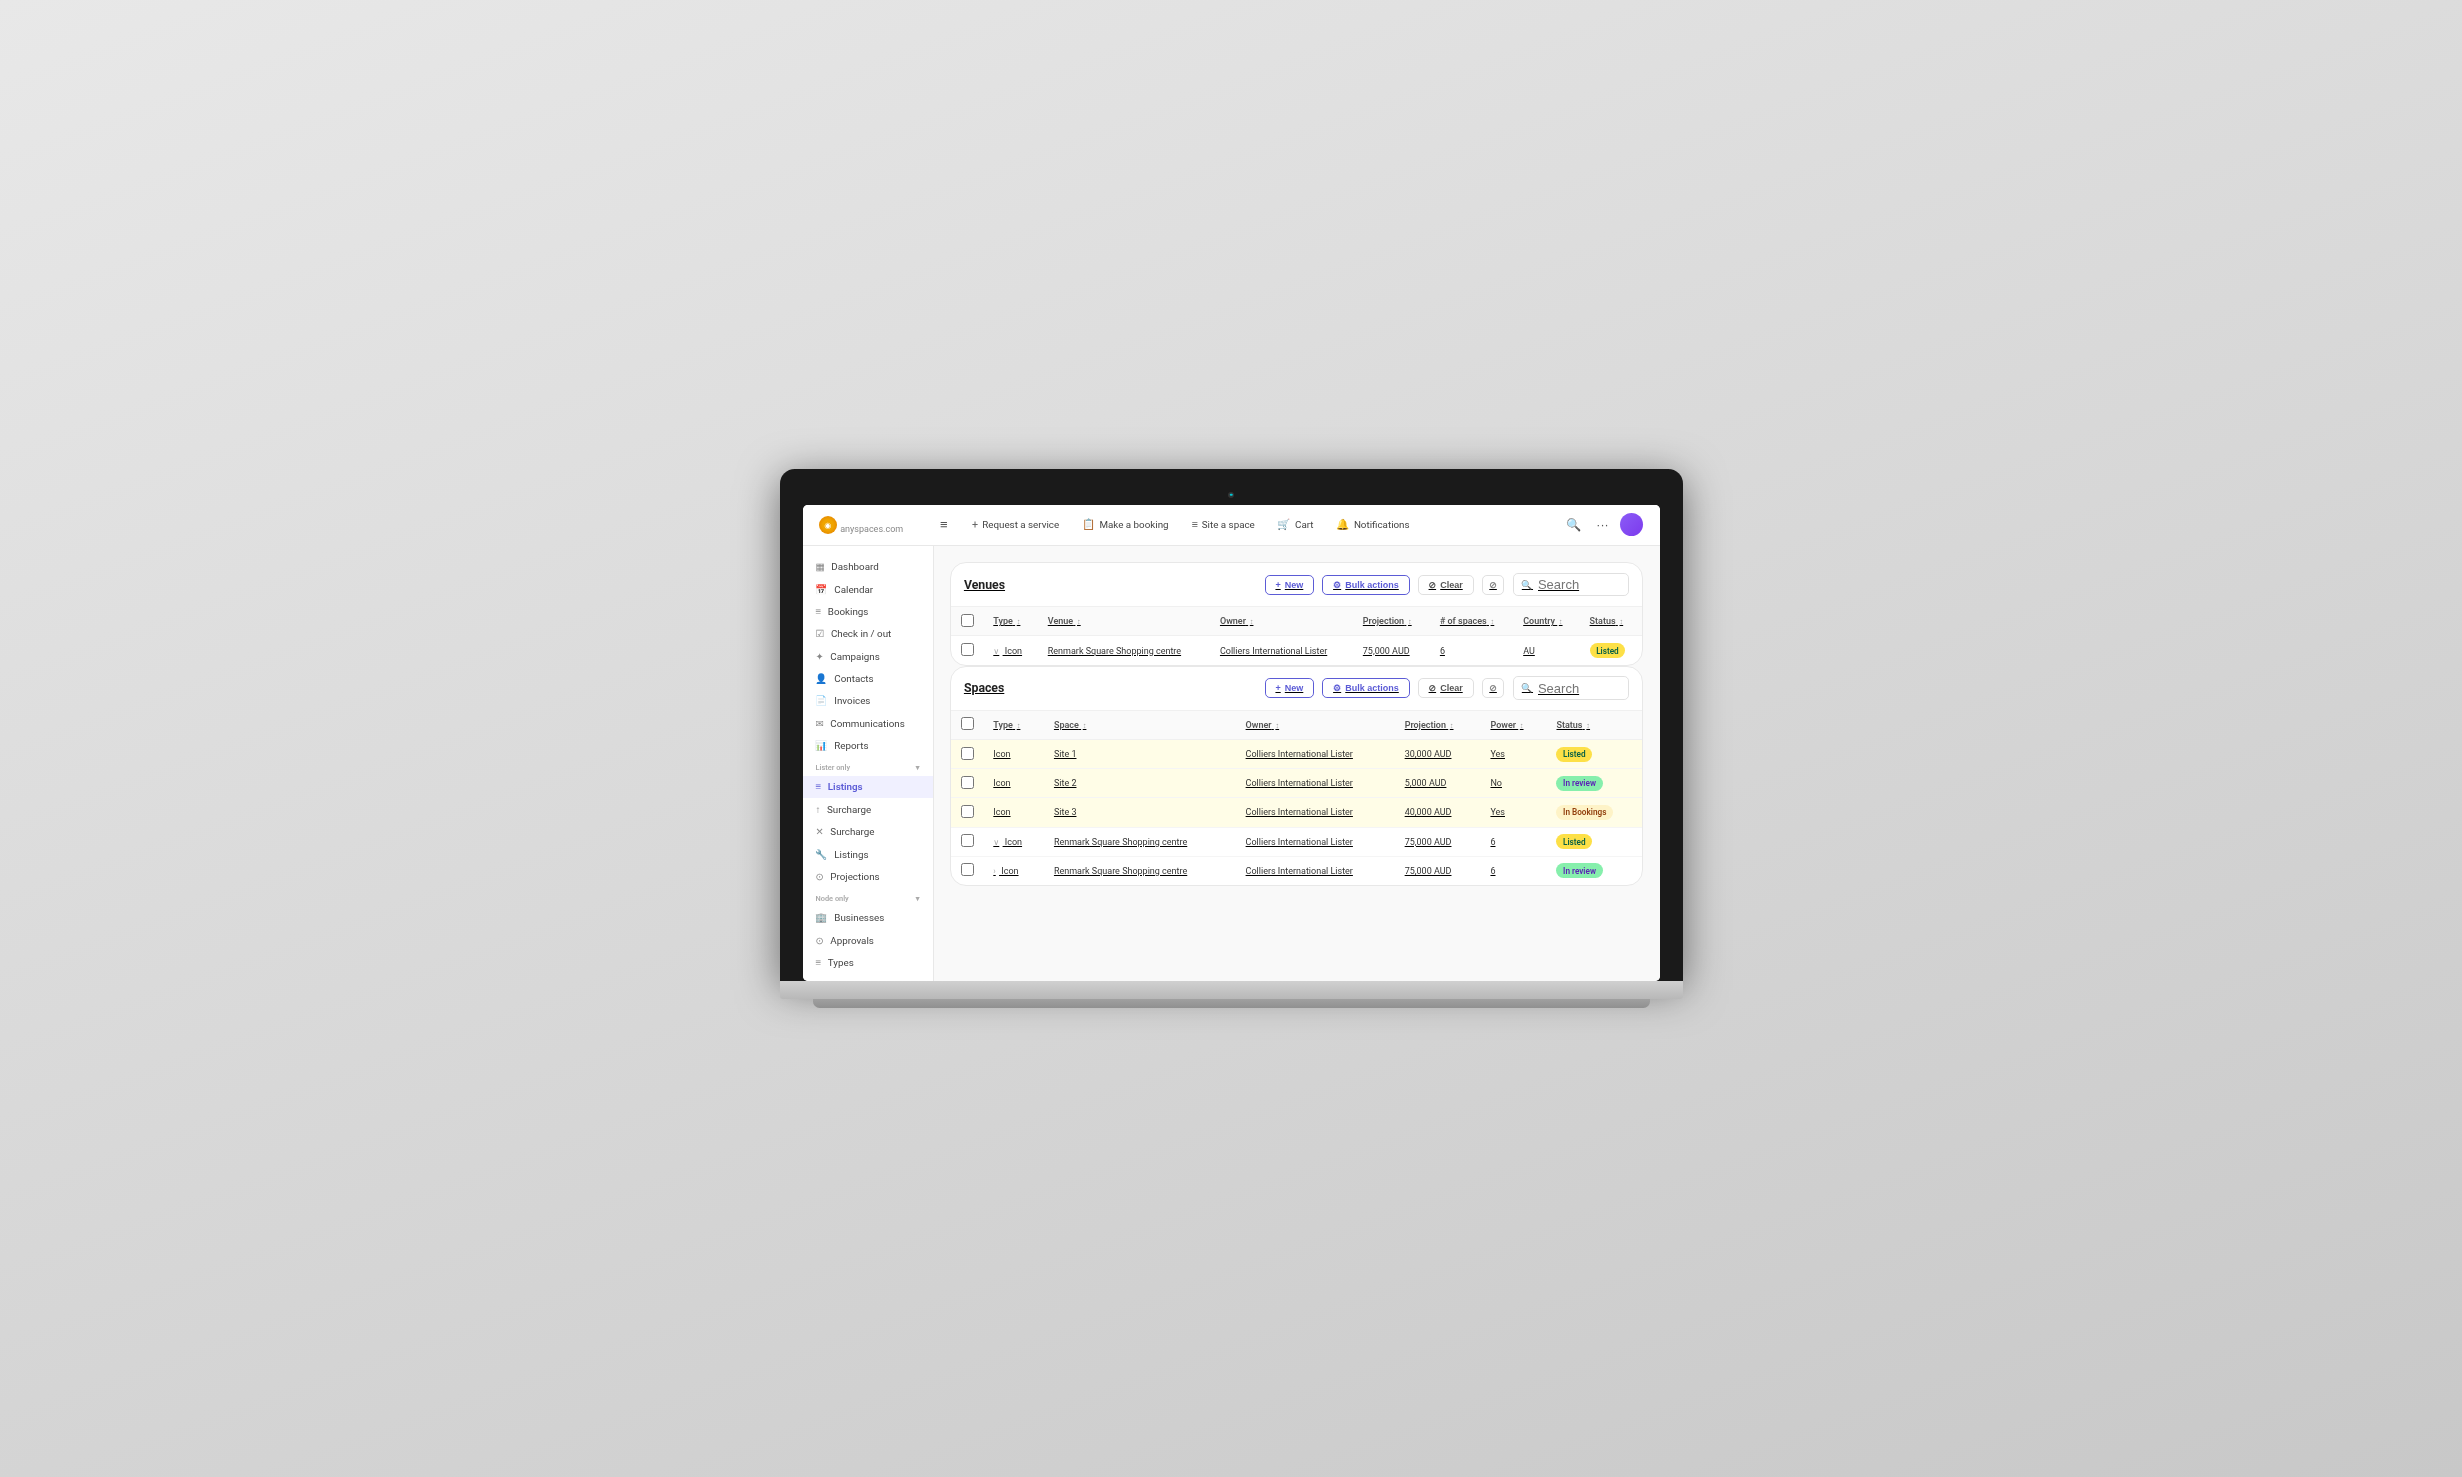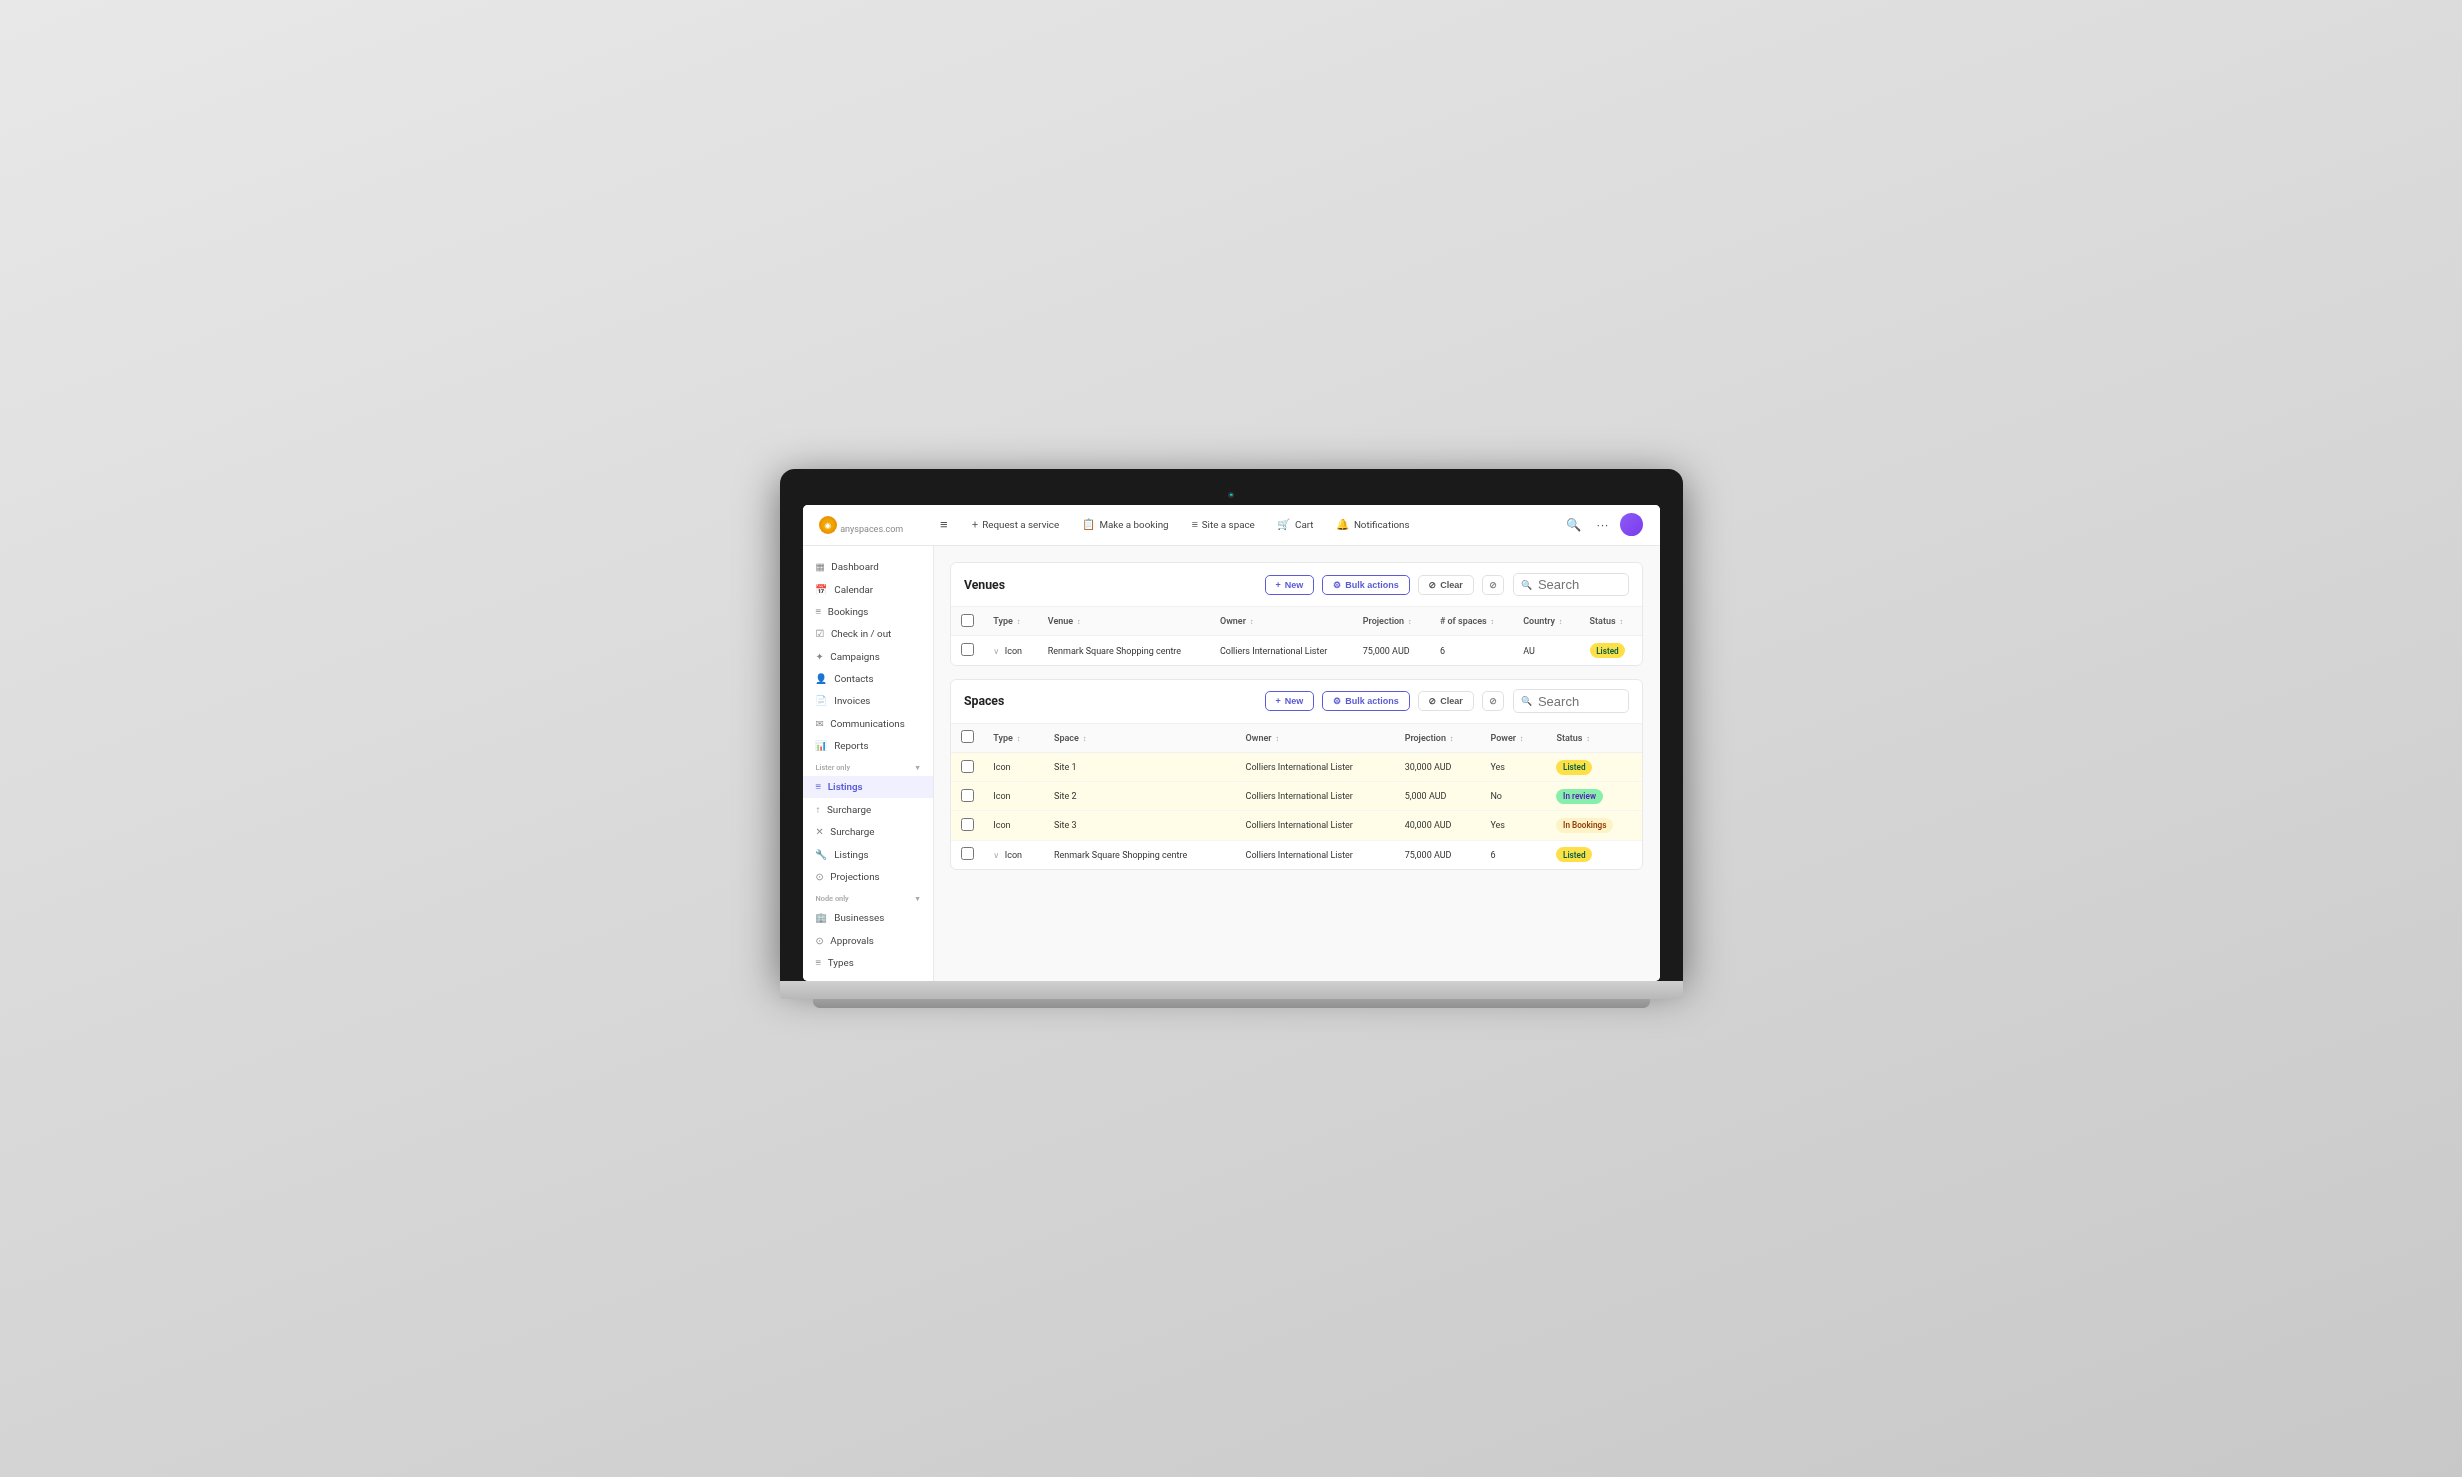--- a/index.html
+++ b/index.html
@@ -189,24 +189,24 @@
     .main-content {
       flex: 1;
       overflow-y: auto;
       background: #f9f9f9;
       padding: 16.4px;
     }
 
     
     .section {
       background: #fff;
-      border-radius: 6px;
-      margin-bottom: 13px;
+      border-radius: 16px;
       overflow: hidden;
       border: 0.8px solid #e8e8e8;
+      text-decoration: underline;
     }
 
     
     .section-header {
       display: flex;
       align-items: center;
       padding: 9.8px 13px;
       border-bottom: 0.8px solid #f0f0f0;
       gap: 8.2px;
     }
@@ -628,20 +628,34 @@
       Icon
     </td>
     <td>Renmark Square Shopping centre</td>
     <td>Colliers International Lister</td>
     <td>75,000 AUD</td>
     <td>6</td>
     <td>
       <span class="badge badge-listed">Listed</span>
     </td>
   </tr>
+                    <tr>
+    <td class="checkbox-cell"><input type="checkbox" style=""></td>
+    <td>
+      <span class="row-expander">›</span>
+      Icon
+    </td>
+    <td>Renmark Square Shopping centre</td>
+    <td>Colliers International Lister</td>
+    <td>75,000 AUD</td>
+    <td>6</td>
+    <td>
+      <span class="badge badge-review">In review</span>
+    </td>
+  </tr>
                   </tbody>
               </table>
             </div>
 
           </div>
         </div>
       </div>
     </div>
   </div>
   <div class="laptop-base"></div>

